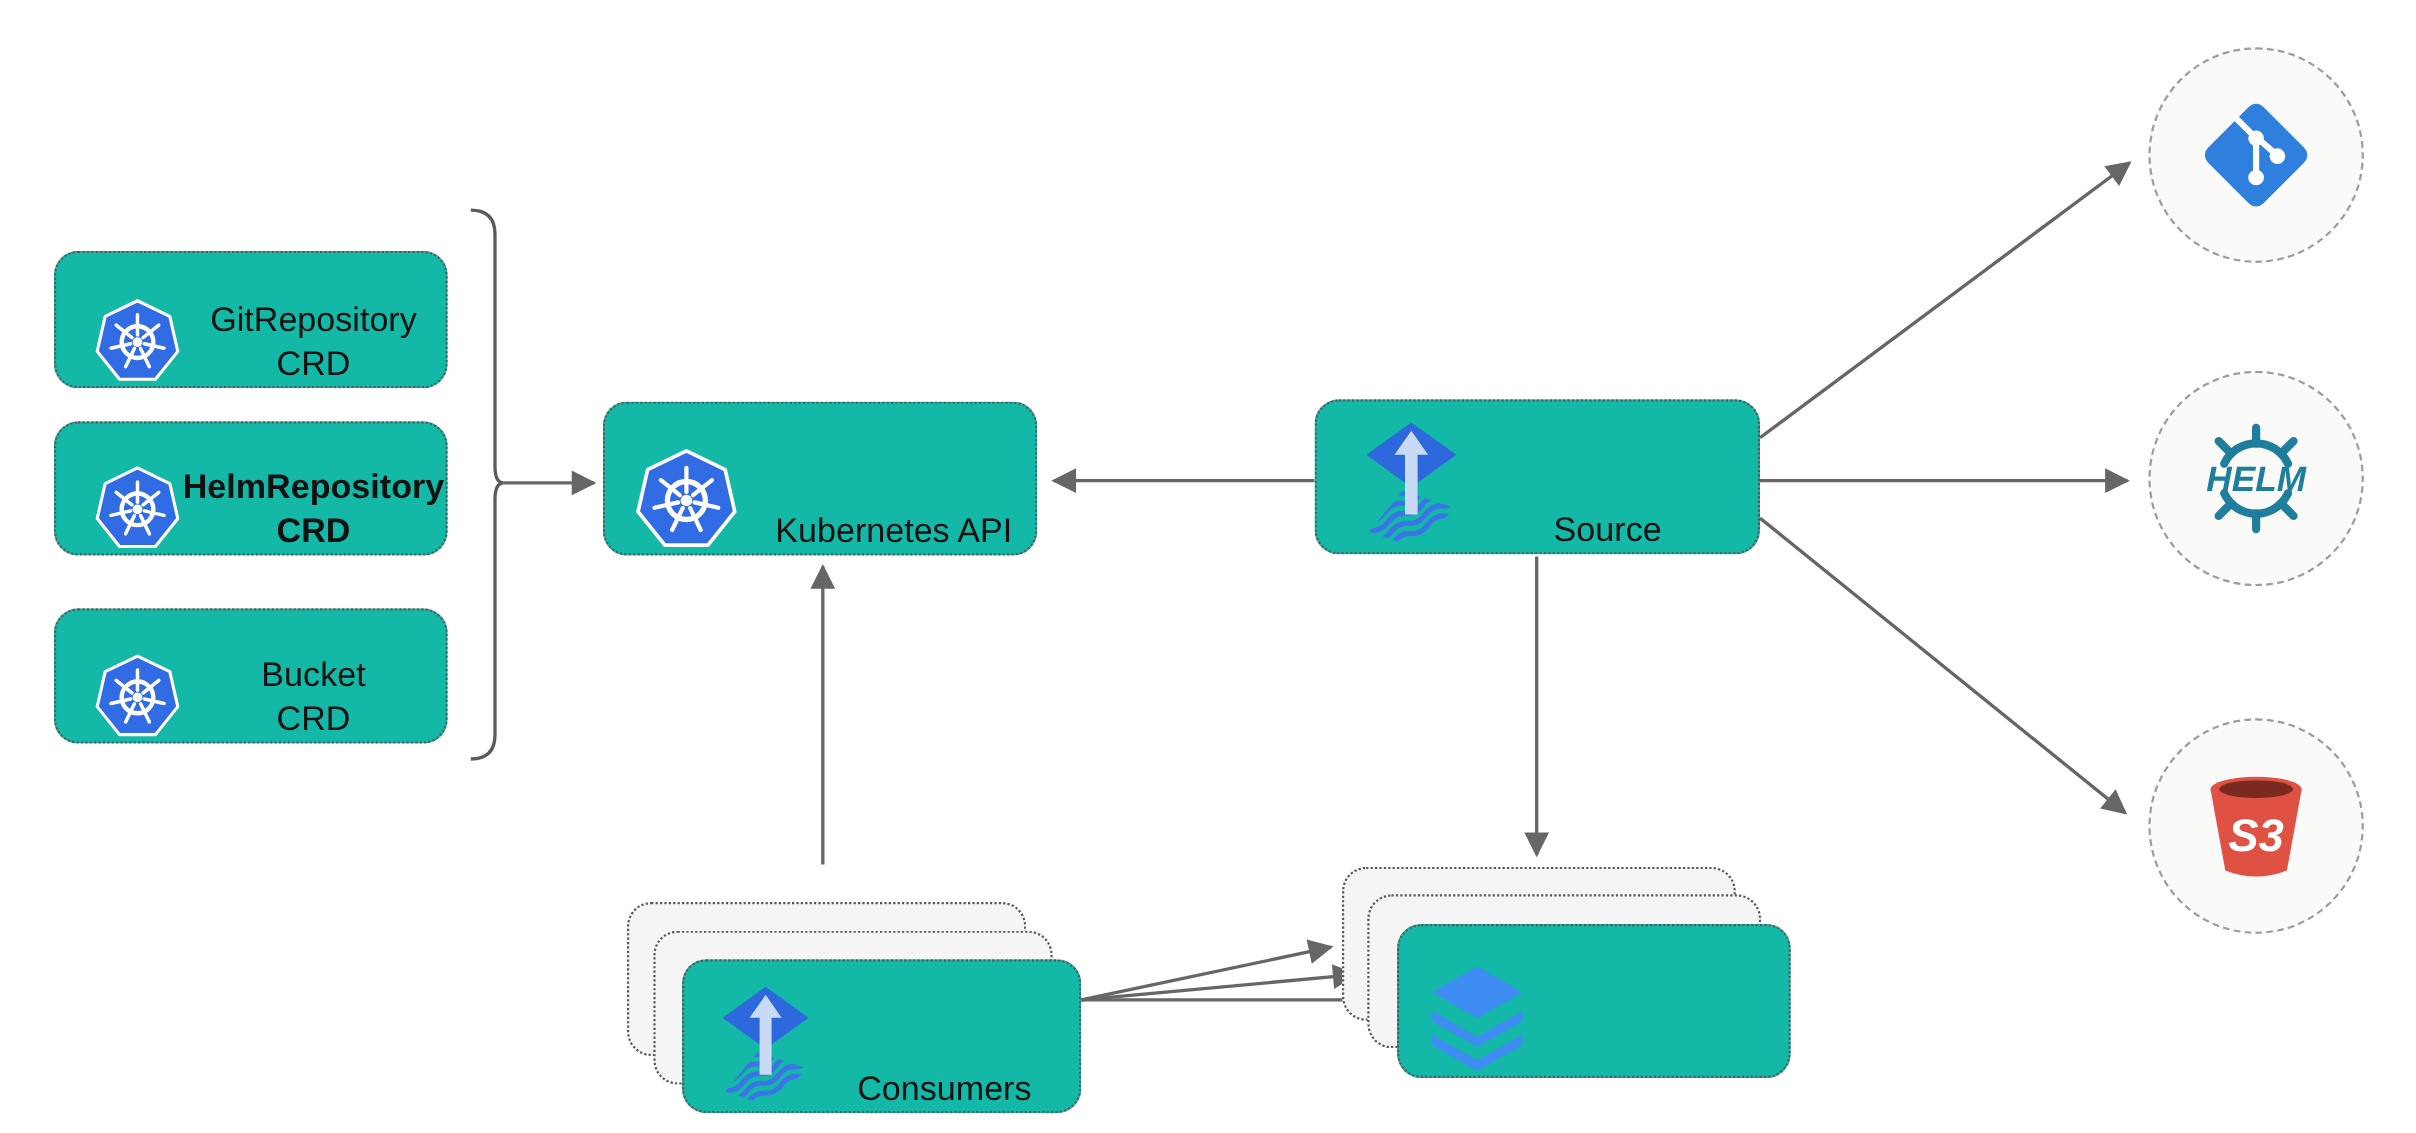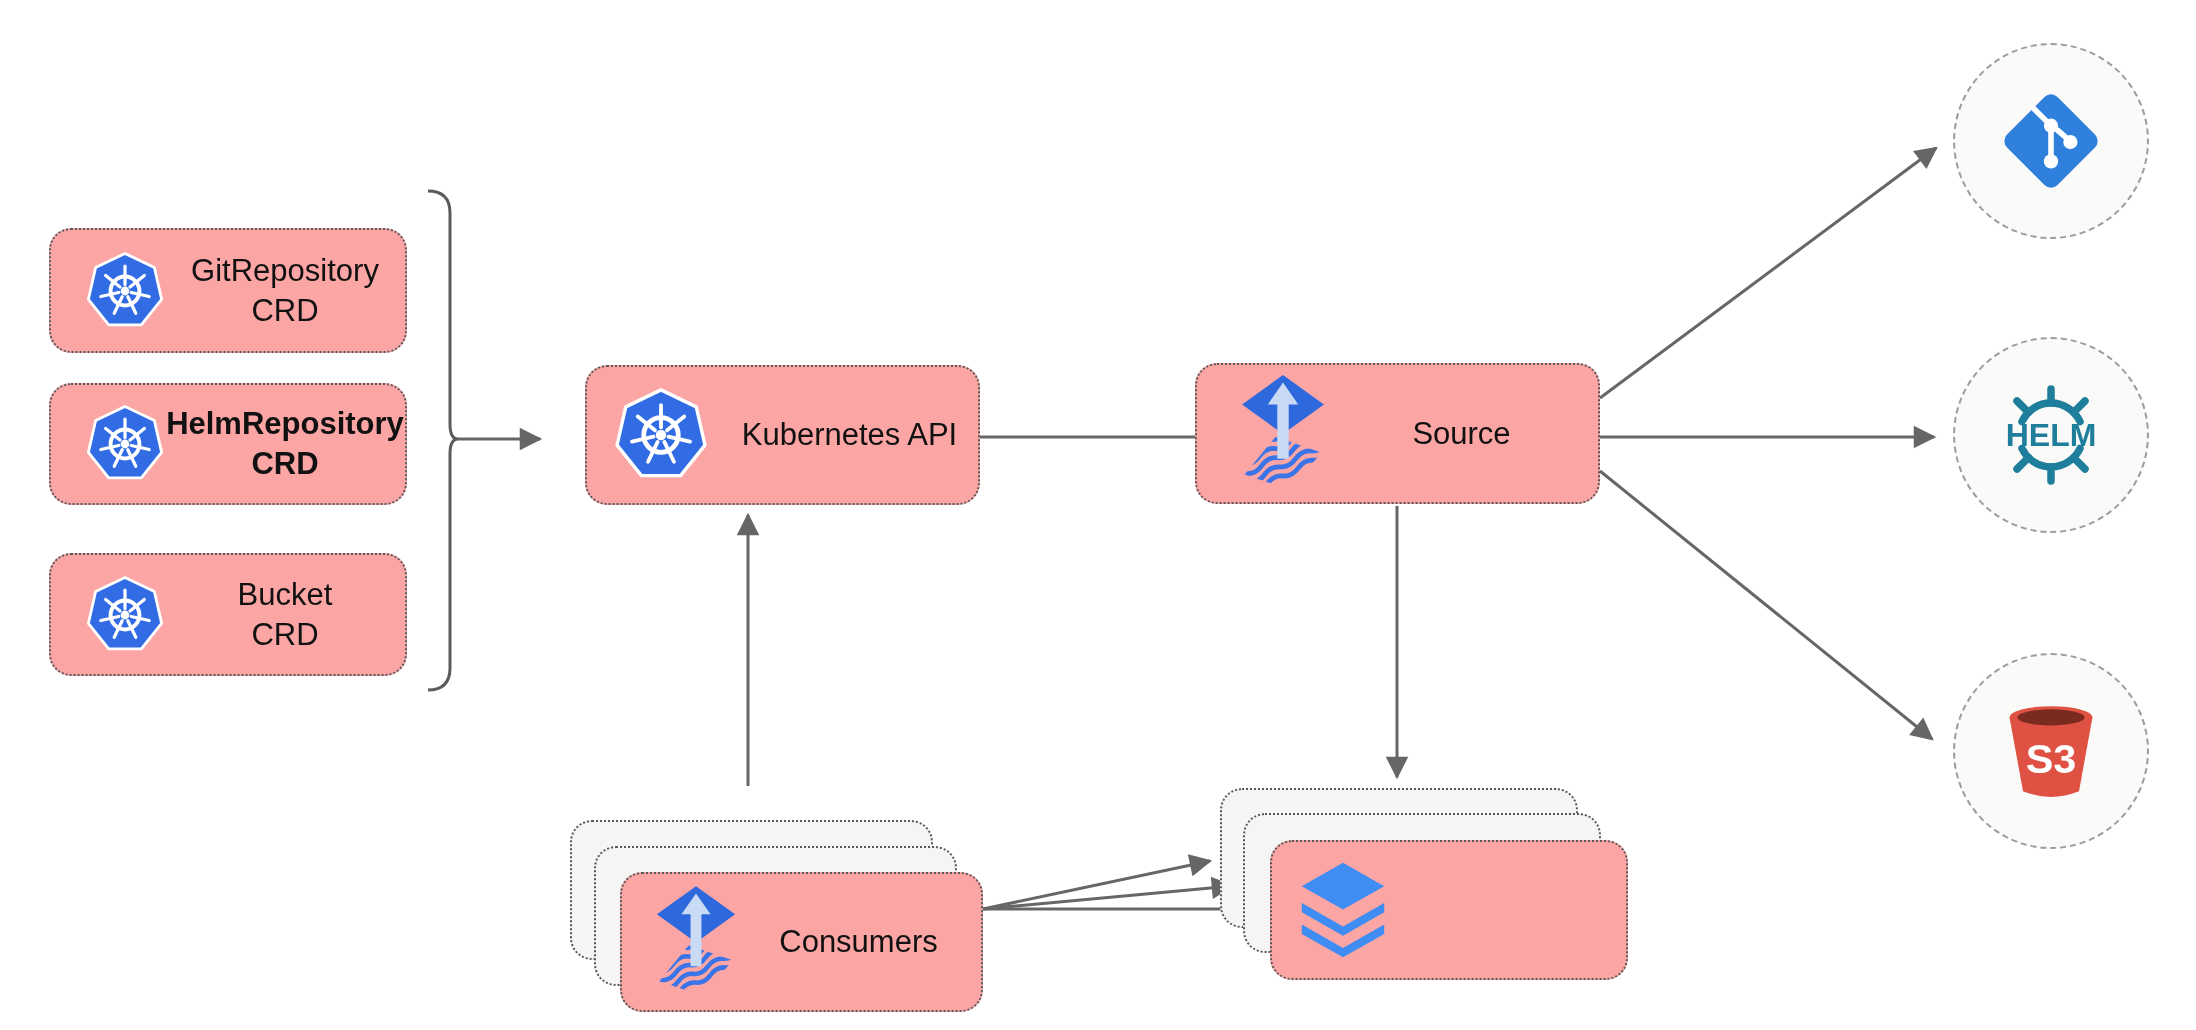--- a/index.html
+++ b/index.html
@@ -1,26 +1,26 @@
 <!DOCTYPE html>
 <html><head>
 <meta charset="utf-8">
 <style>
   html,body{margin:0;padding:0;background:#ffffff;}
   #canvas{position:relative;width:2196px;height:1030px;background:#ffffff;overflow:hidden;
           font-family:"Liberation Sans","DejaVu Sans",sans-serif;color:#111;}
   svg.connectors{position:absolute;left:0;top:0;width:2196px;height:1030px;pointer-events:none;}
-  .node{position:absolute;background:#fca5a5;border:2.5px dotted #575757;border-radius:22px;
-        display:flex;align-items:center;box-sizing:border-box;}
+  .node{position:absolute;background:#14b8a6;border:2.5px dotted #575757;border-radius:22px;
+        display:flex;align-items:flex-end;box-sizing:border-box;}
   .layer{position:absolute;background:#f5f5f5;border:2.5px dotted #575757;border-radius:22px;
          box-sizing:border-box;}
   .stack{position:absolute;}
   .circle-node{position:absolute;width:196px;height:196px;border-radius:50%;
                background:#fafaf8;border:2.5px dashed #9c9c9c;box-sizing:border-box;
-               display:flex;align-items:center;justify-content:center;}
+               display:flex;align-items:center;justify-content:center;font-style:italic;}
   .lbl{flex:1;text-align:center;font-size:31px;line-height:40px;color:#111;}
   .lbl .l2{display:block;}
   .icon{flex:0 0 auto;}
   .hidden-defs{position:absolute;width:0;height:0;overflow:hidden;}
 </style>
 </head>
 <body>
 
 <div id="canvas">
 
@@ -124,21 +124,21 @@
   <div class="node" style="left:49px;top:553px;width:358px;height:123px;">
     <svg class="icon" width="80" height="80" style="margin-left:34px;">
         <use href="#sym-k8s"></use>
       </svg>
     <div class="lbl">
       <span>Bucket</span>
       <span class="l2">CRD</span>
     </div>
   </div>
 
-  <div class="node" style="left:585px;top:365px;width:395px;height:140px;gap:12px;">
+  <div class="node" style="left:548px;top:365px;width:395px;height:140px;gap:12px;">
     <svg class="icon" width="96" height="96" style="margin-left:26px;">
         <use href="#sym-k8s"></use>
       </svg>
     <div class="lbl">
       <span>Kubernetes API</span>
     </div>
   </div>
 
   <div class="node" style="left:1195px;top:363px;width:405px;height:141px;">
     <svg class="icon" width="84" height="118" style="margin-left:44px;">

